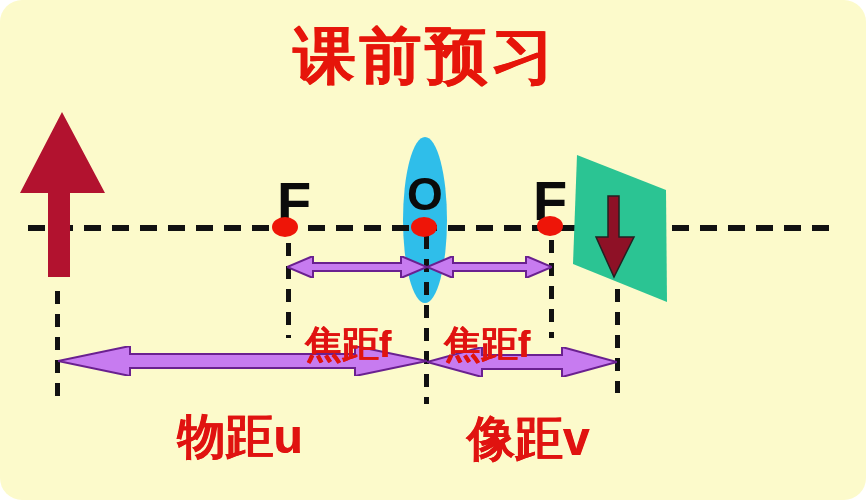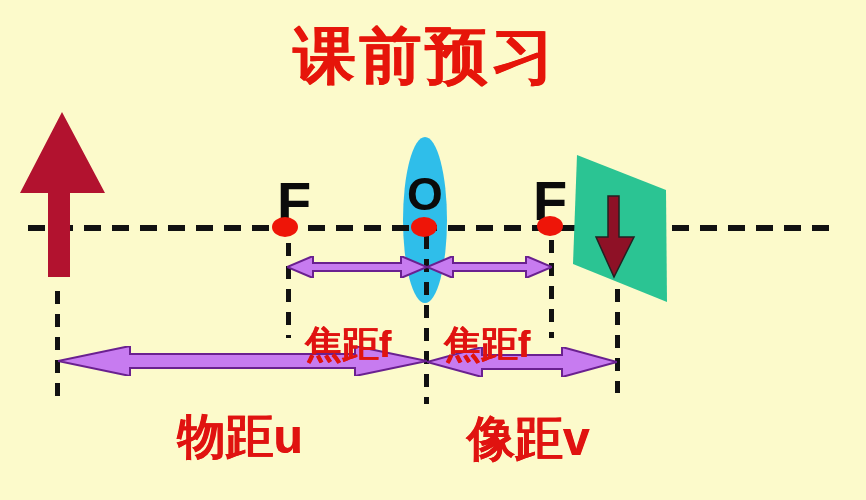--- a/index.html
+++ b/index.html
@@ -2,20 +2,21 @@
 <html style="--background: #FCFACB; --title-red: #E6150A; --label-red: #E01310; --object-arrow: #B2122F; --image-arrow: #8E1126; --lens-cyan: #2FBEEA; --screen-green: #2BC493; --arrow-purple: #C77BF0; --arrow-purple-outline: #6A2090; --axis-black: #111111; --dot-red: #EE1508;"><head>
 <meta charset="utf-8">
 <style>
   html,body{margin:0;padding:0;}
   #stage{
     position:relative;
     width:866px;height:500px;
     background:var(--background,#FCFACB);
     overflow:hidden;
     font-family:"Liberation Sans",sans-serif;
+    border-radius:22px;
   }
   
   .title{
     position:absolute;left:240px;top:14px;width:370px;height:84px;
     display:flex;align-items:center;justify-content:center;
     font-family:"Liberation Serif","DejaVu Serif",serif;
     font-weight:bold;font-size:62px;letter-spacing:4px;
     color:var(--title-red,#E6150A);
     text-shadow:1px 0 0 var(--title-red,#E6150A);
     white-space:nowrap;

